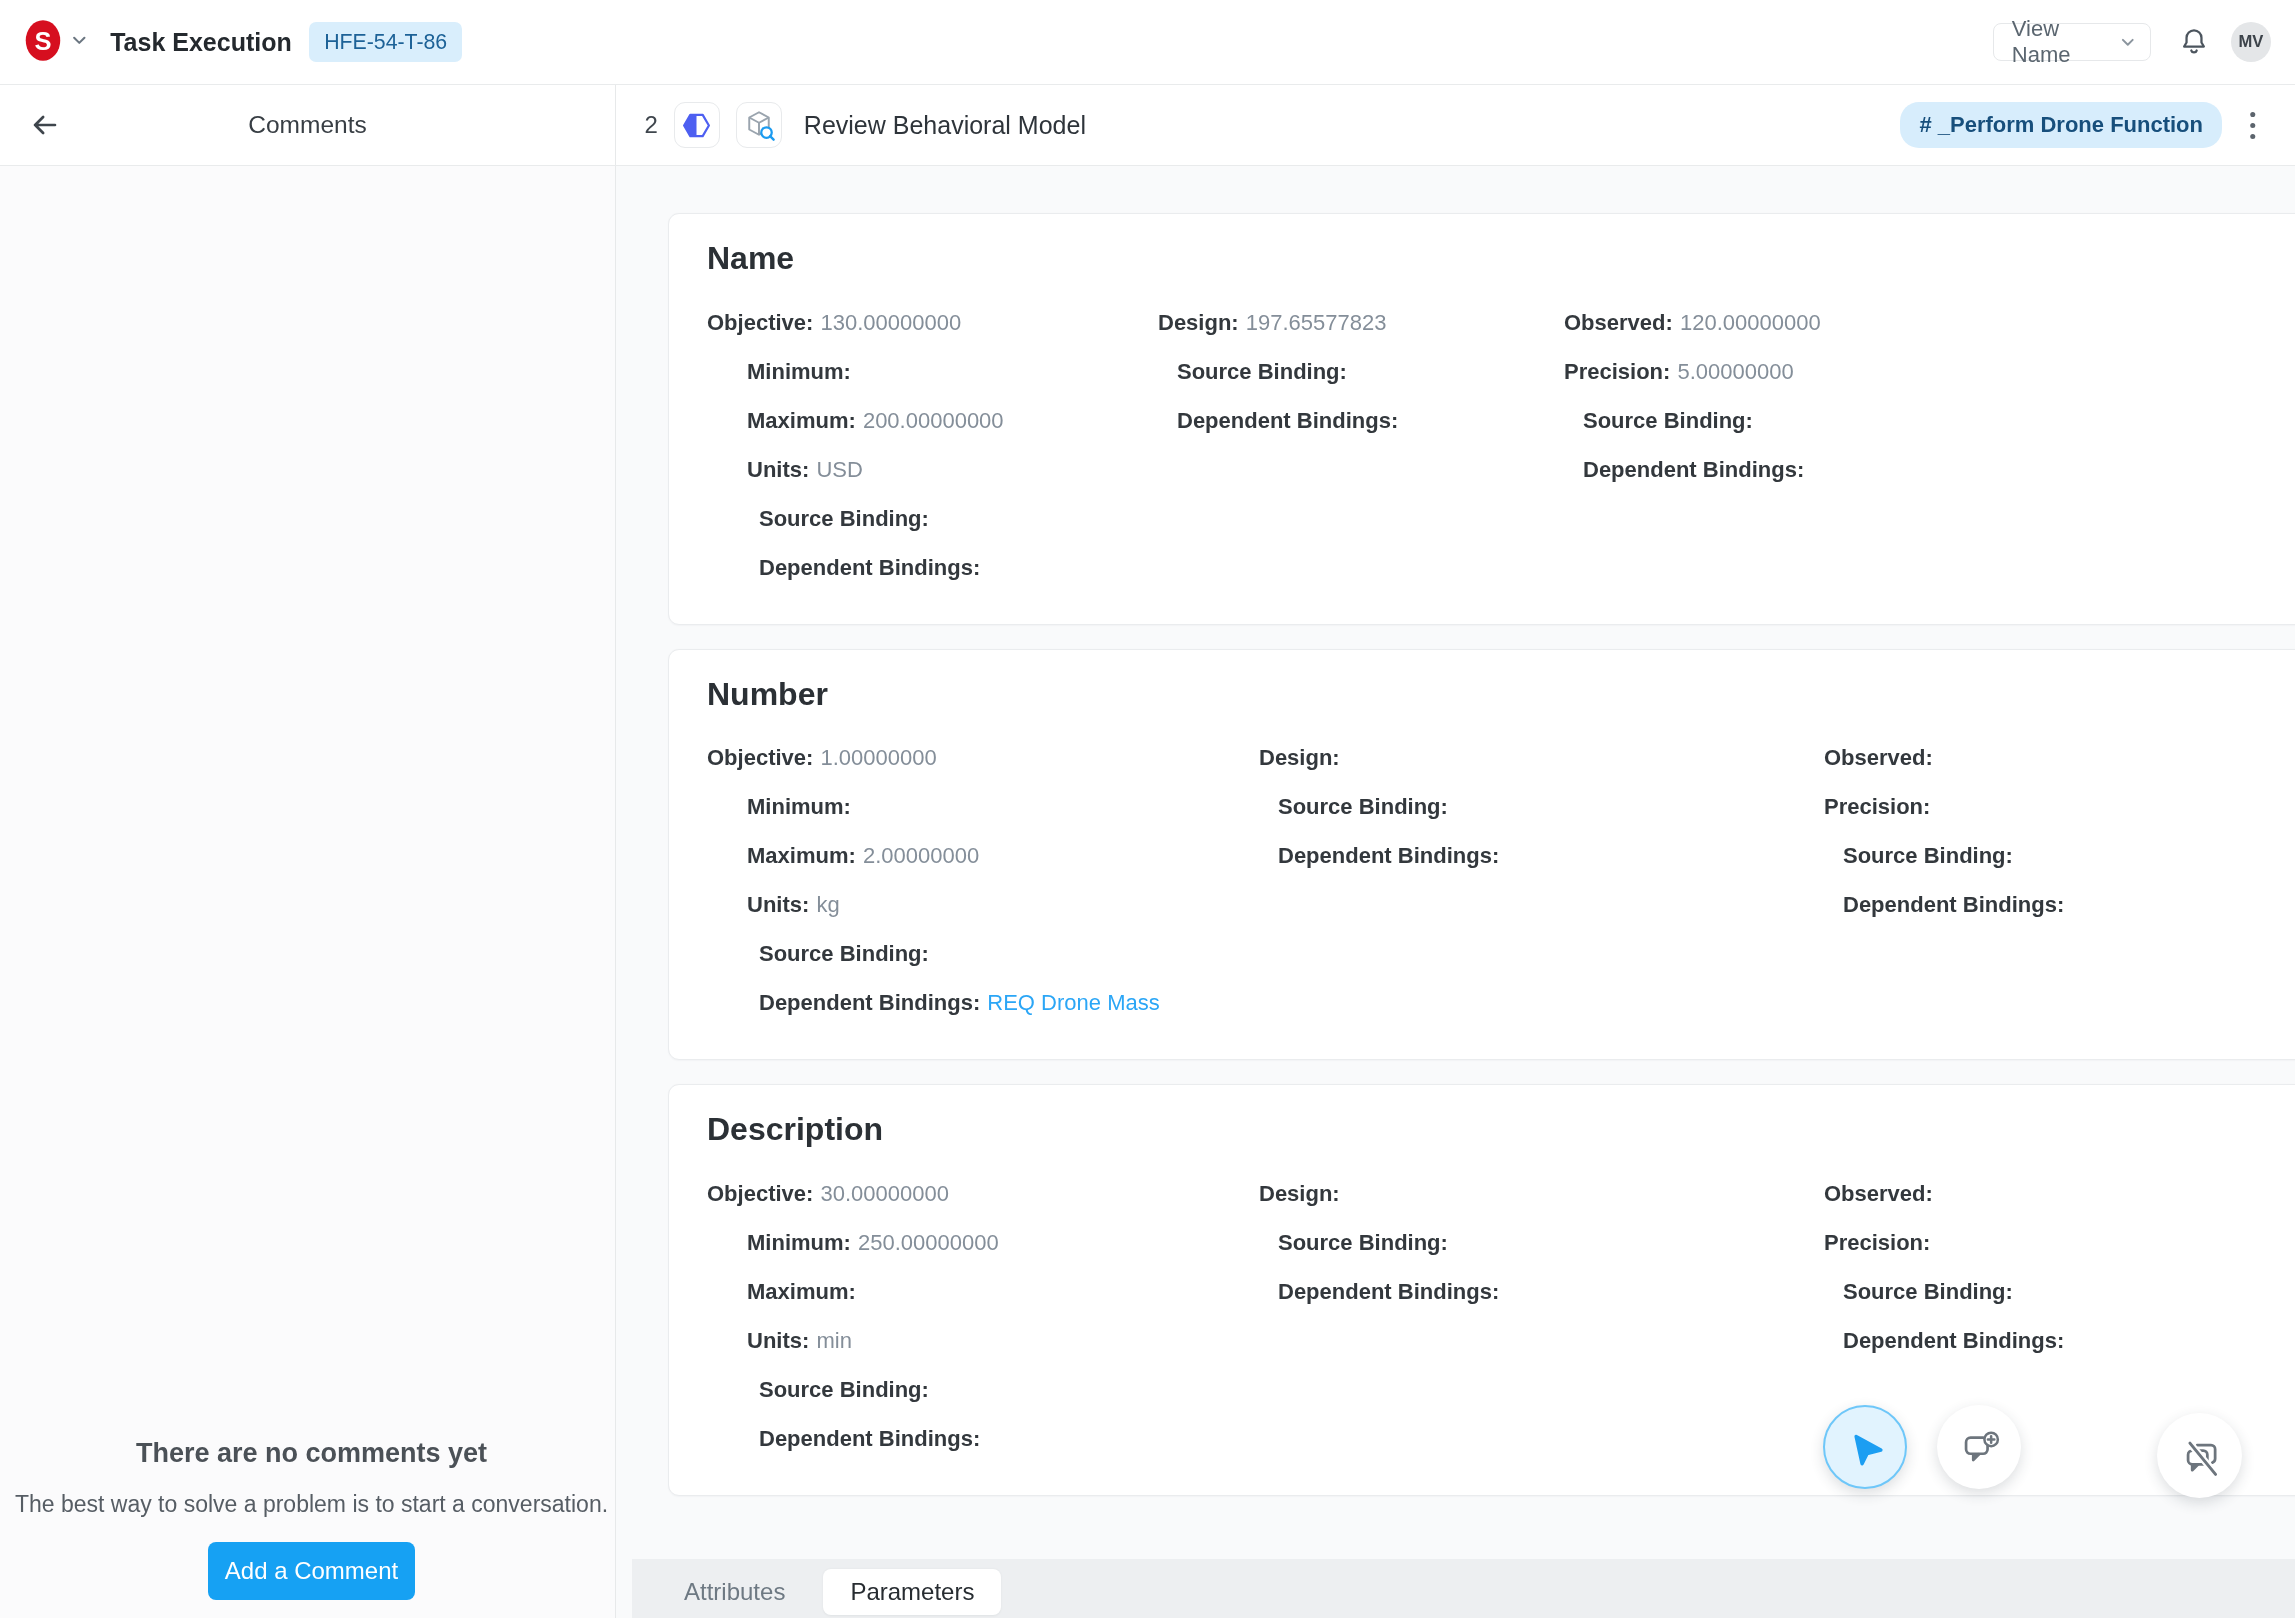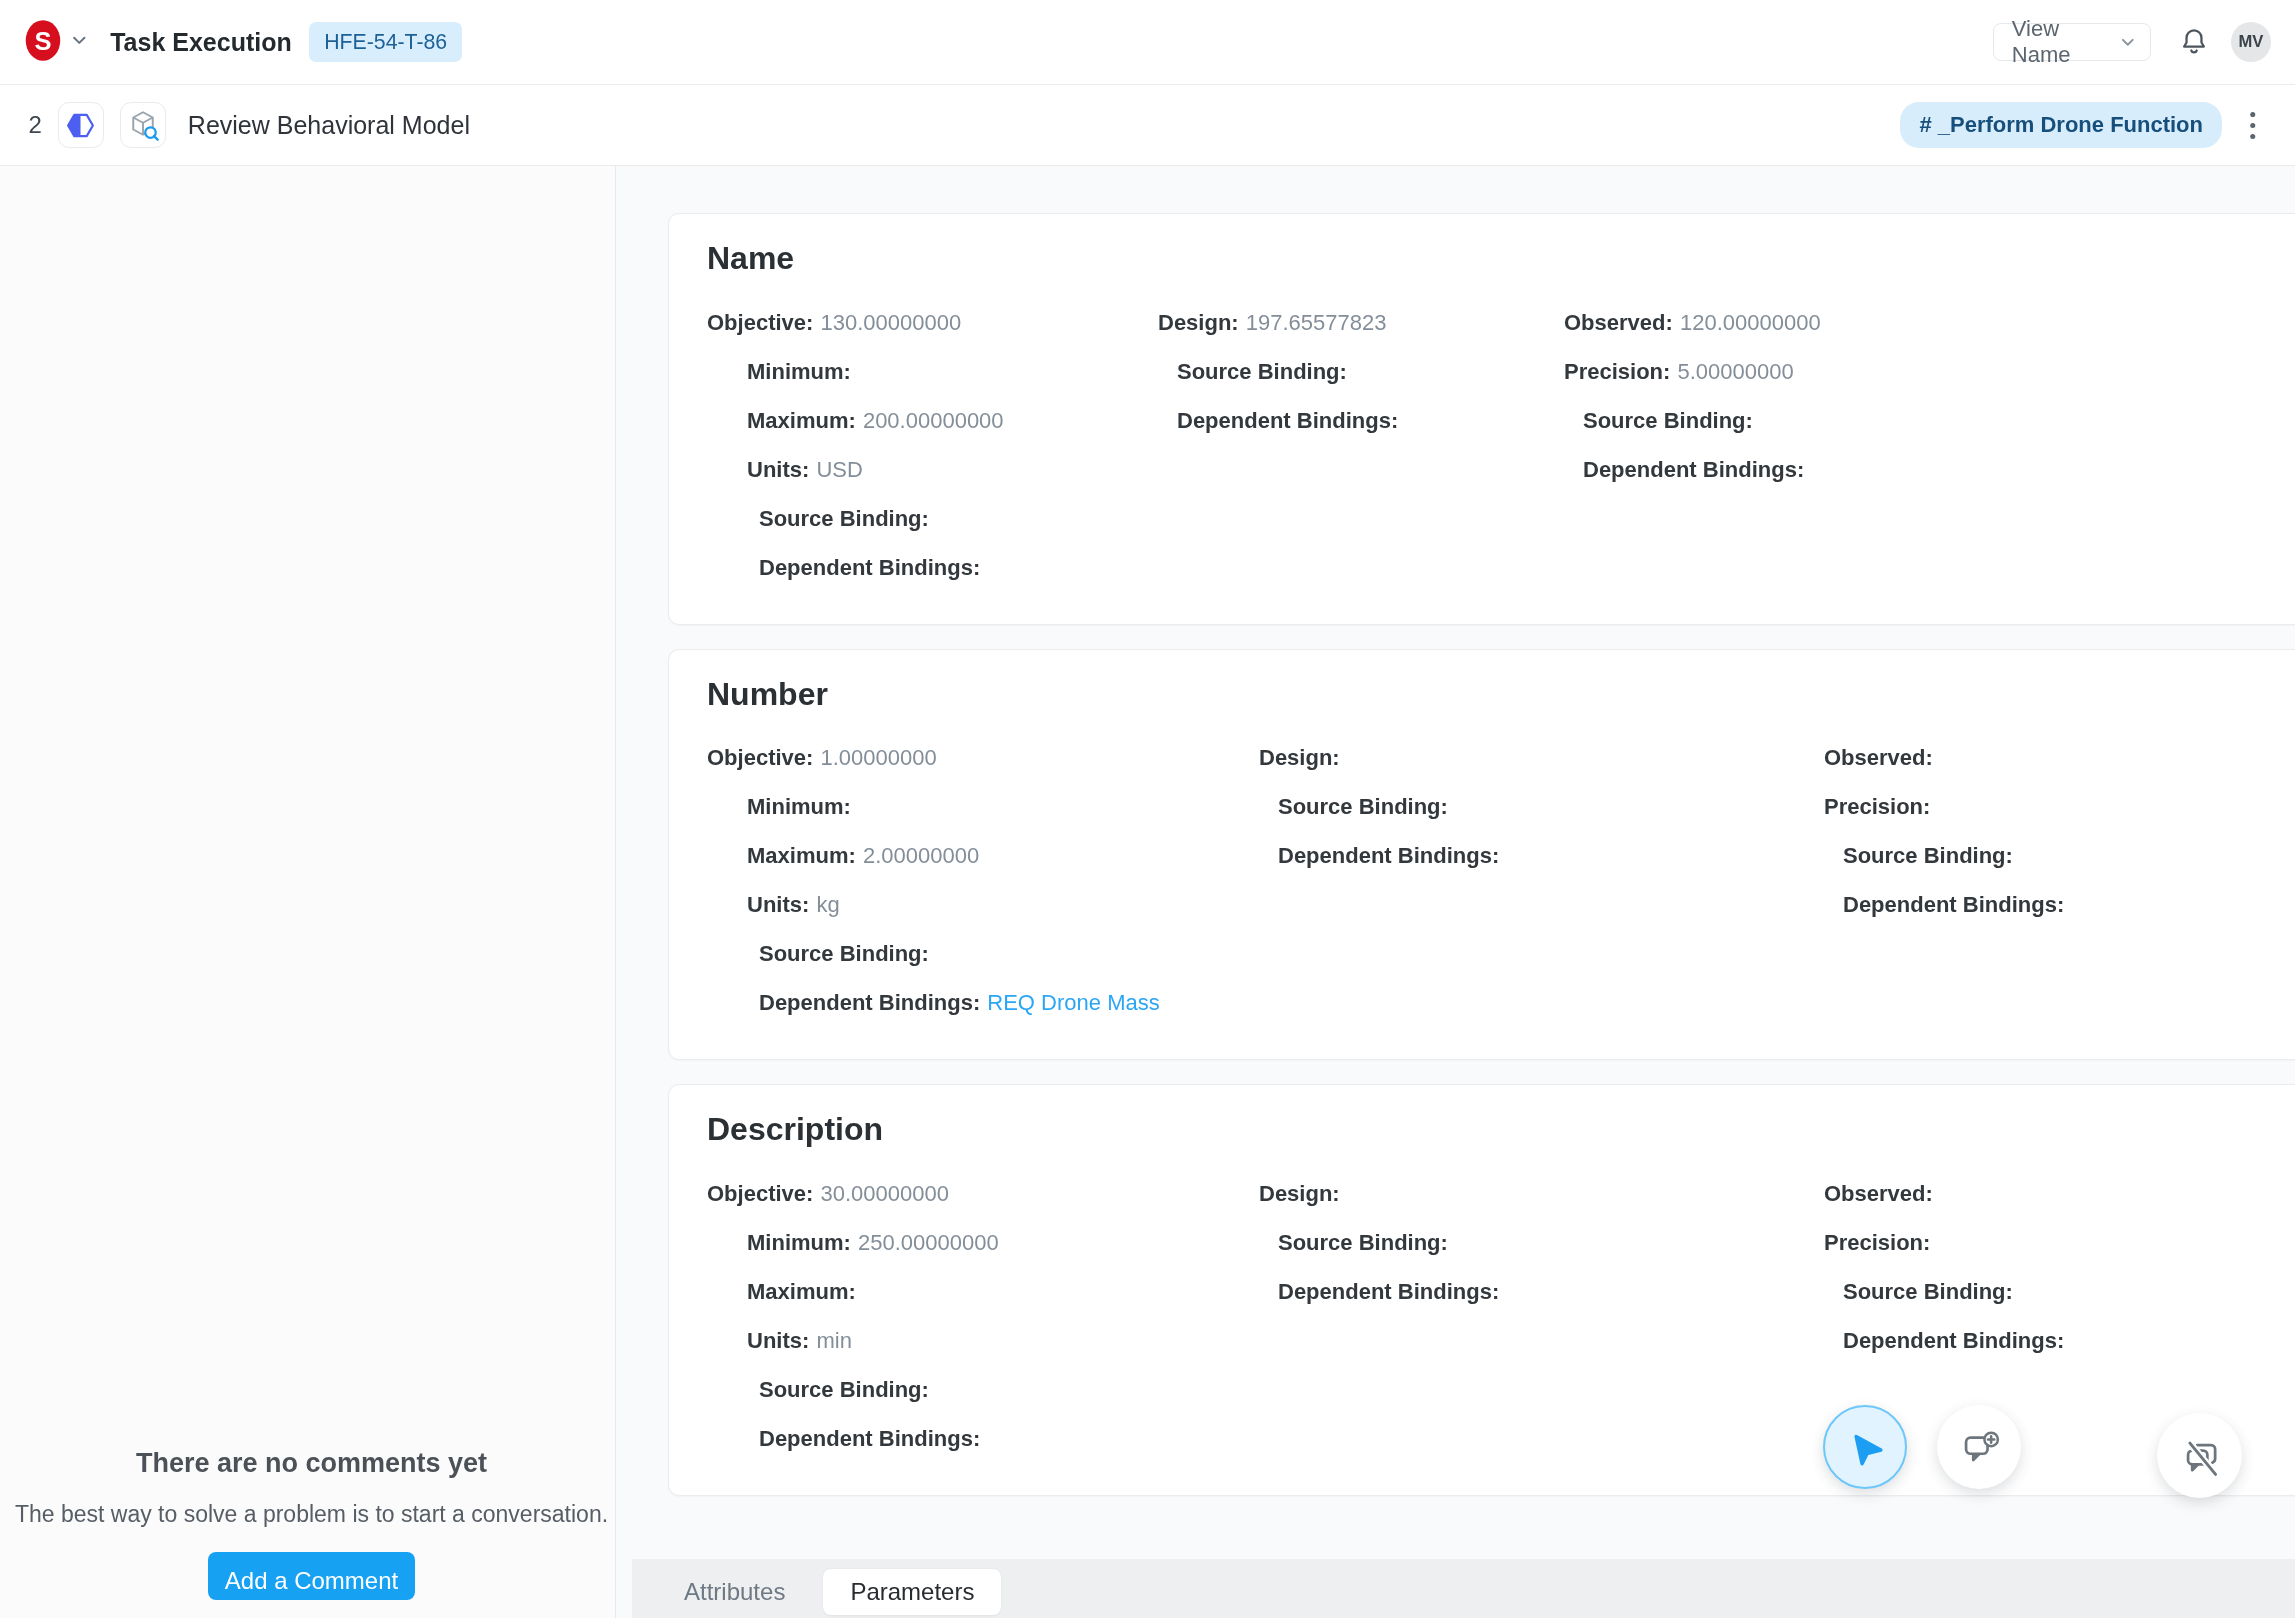--- a/index.html
+++ b/index.html
@@ -45,21 +45,21 @@
   .kebab { width:24px; height:35px; margin-left:19px; cursor:pointer;
     display:flex; align-items:center; justify-content:center; }
   
   .left-panel { position:absolute; left:0; top:166px; width:616px; height:1453px;
     background:#fbfbfc; border-right:0.8px solid #e7e9ea; }
   .empty-state { position:absolute; left:4px; bottom:19px; width:100%; text-align:center; }
   .empty-title { font-size:27px; font-weight:700; color:#4b5157; }
   .empty-sub { font-size:23px; color:#565d64; margin-top:22px; }
   .add-comment-btn { margin-top:24px; display:inline-block; background:#16a1f3; color:#fff;
     font-size:24px; font-weight:500; border:none; border-radius:8px;
-    width:207px; height:48px; line-height:58px; text-align:center; cursor:pointer;
+    width:207px; height:58px; line-height:58px; text-align:center; cursor:pointer;
     font-family:"Liberation Sans", sans-serif; }
   
   .main { position:absolute; left:616px; top:166px; width:1680px; height:1453px;
     background:#f9fafb; }
   .cards { position:absolute; left:52px; top:47px; width:1688px;
     display:flex; flex-direction:column; gap:24px; }
   .card { background:#fff; border:0.8px solid #eaecee; border-radius:11px;
     padding:25px 32px 32px 38px; box-shadow:0 0.8px 1.6px rgba(30,40,50,0.03); }
   .card-title { font-size:32px; font-weight:700; color:#2b3035; line-height:38px;
     margin-bottom:20.6px; }
@@ -120,20 +120,28 @@
       <svg width="32" height="32" viewBox="0 0 24 24" fill="none">
         <path d="M12 3.2a5.6 5.6 0 0 0-5.6 5.6v3.6L4.6 15.4h14.8l-1.8-3V8.8A5.6 5.6 0 0 0 12 3.2z" stroke="#4c555e" stroke-width="1.7" stroke-linejoin="round"></path>
         <path d="M10 18.4a2.1 2.1 0 0 0 4 0" stroke="#4c555e" stroke-width="1.7" stroke-linecap="round"></path>
       </svg>
     </span>
     <div class="avatar">MV</div>
   </div>
 </div>
 
 <div class="subheader">
+  <div class="comments-head">
+    <span class="back-btn">
+      <svg width="32" height="32" viewBox="0 0 24 24">
+        <path d="M19.5 12h-15 M10.6 18l-6-6 6-6" stroke="#3e454c" stroke-width="2" fill="none" stroke-linecap="round" stroke-linejoin="round"></path>
+      </svg>
+    </span>
+    <div class="comments-title">Comments</div>
+  </div>
   <div class="main-head">
     <span class="param-count">2</span>
     <div class="icon-btn">
       <svg width="35" height="35" viewBox="0 0 48 48">
         <path d="M24 9.5 L15.5 9.5 L7 24 L15.5 38.5 L24 38.5 Z" fill="#4d5ff1"></path>
         <polygon points="41,24 32.5,38.5 15.5,38.5 7,24 15.5,9.5 32.5,9.5" fill="none" stroke="#4d5ff1" stroke-width="3" stroke-linejoin="round"></polygon>
       </svg>
     </div>
     <div class="icon-btn">
       <svg width="36" height="36" viewBox="0 0 48 48">

